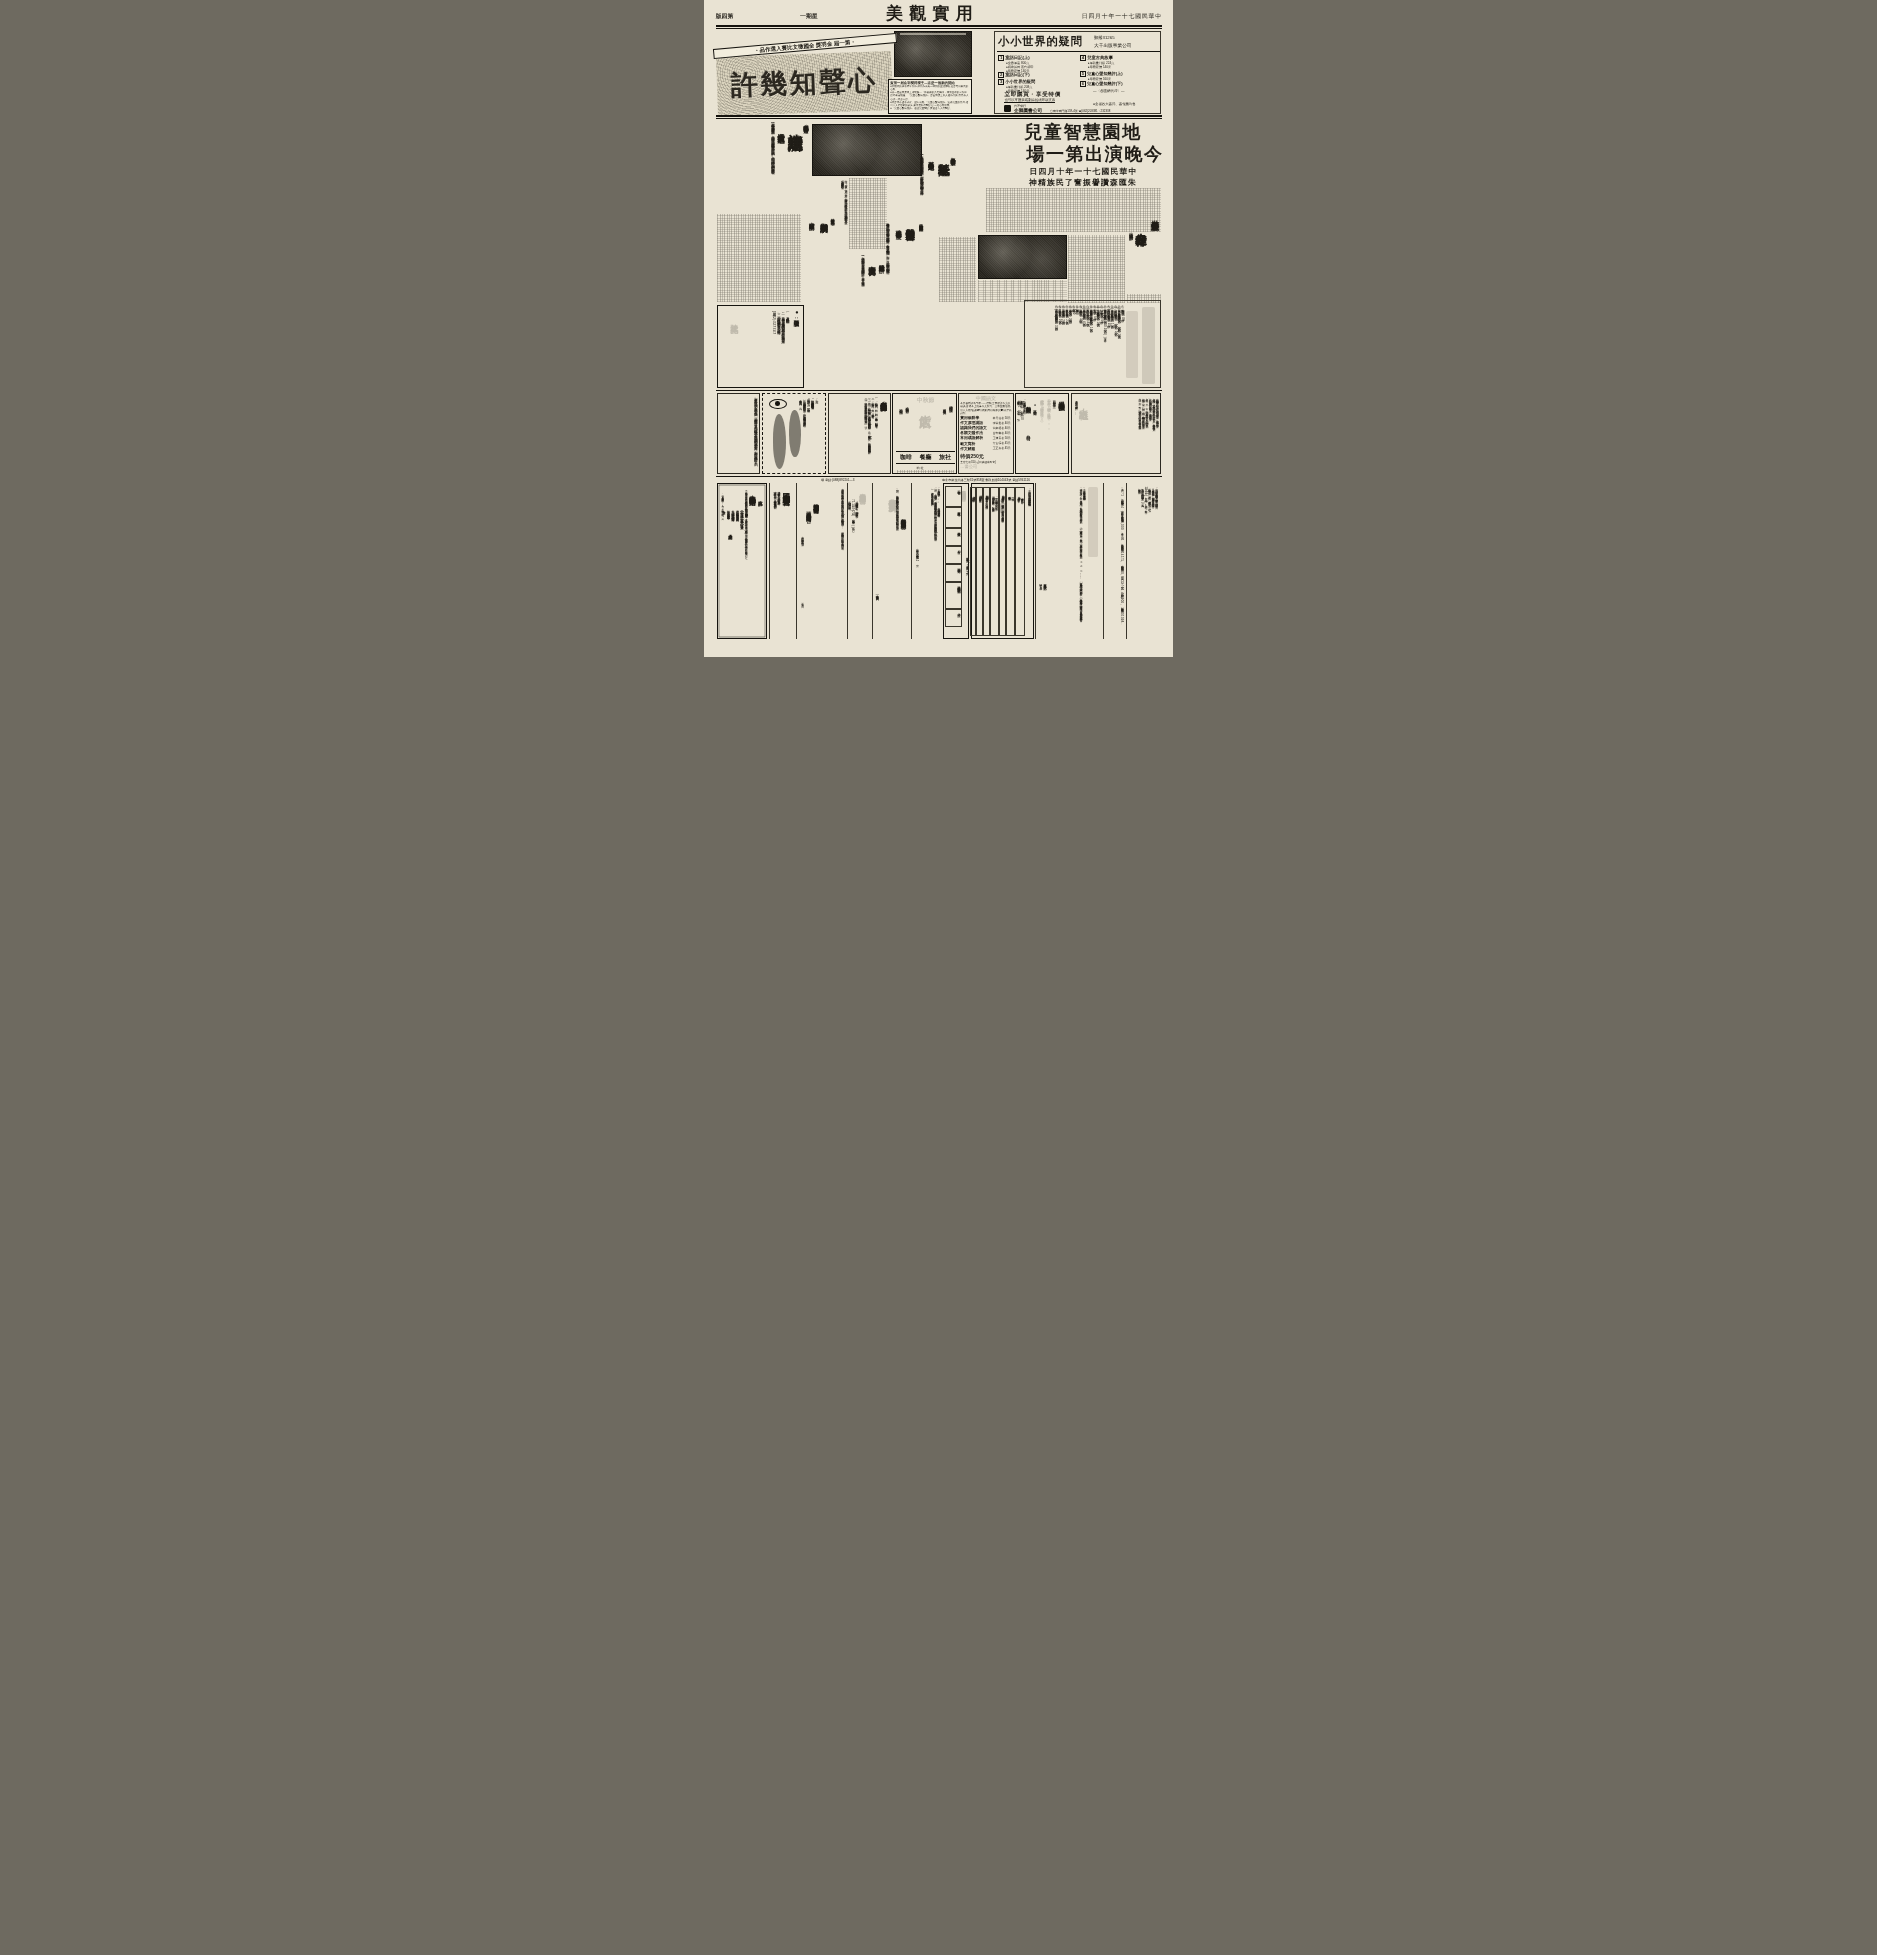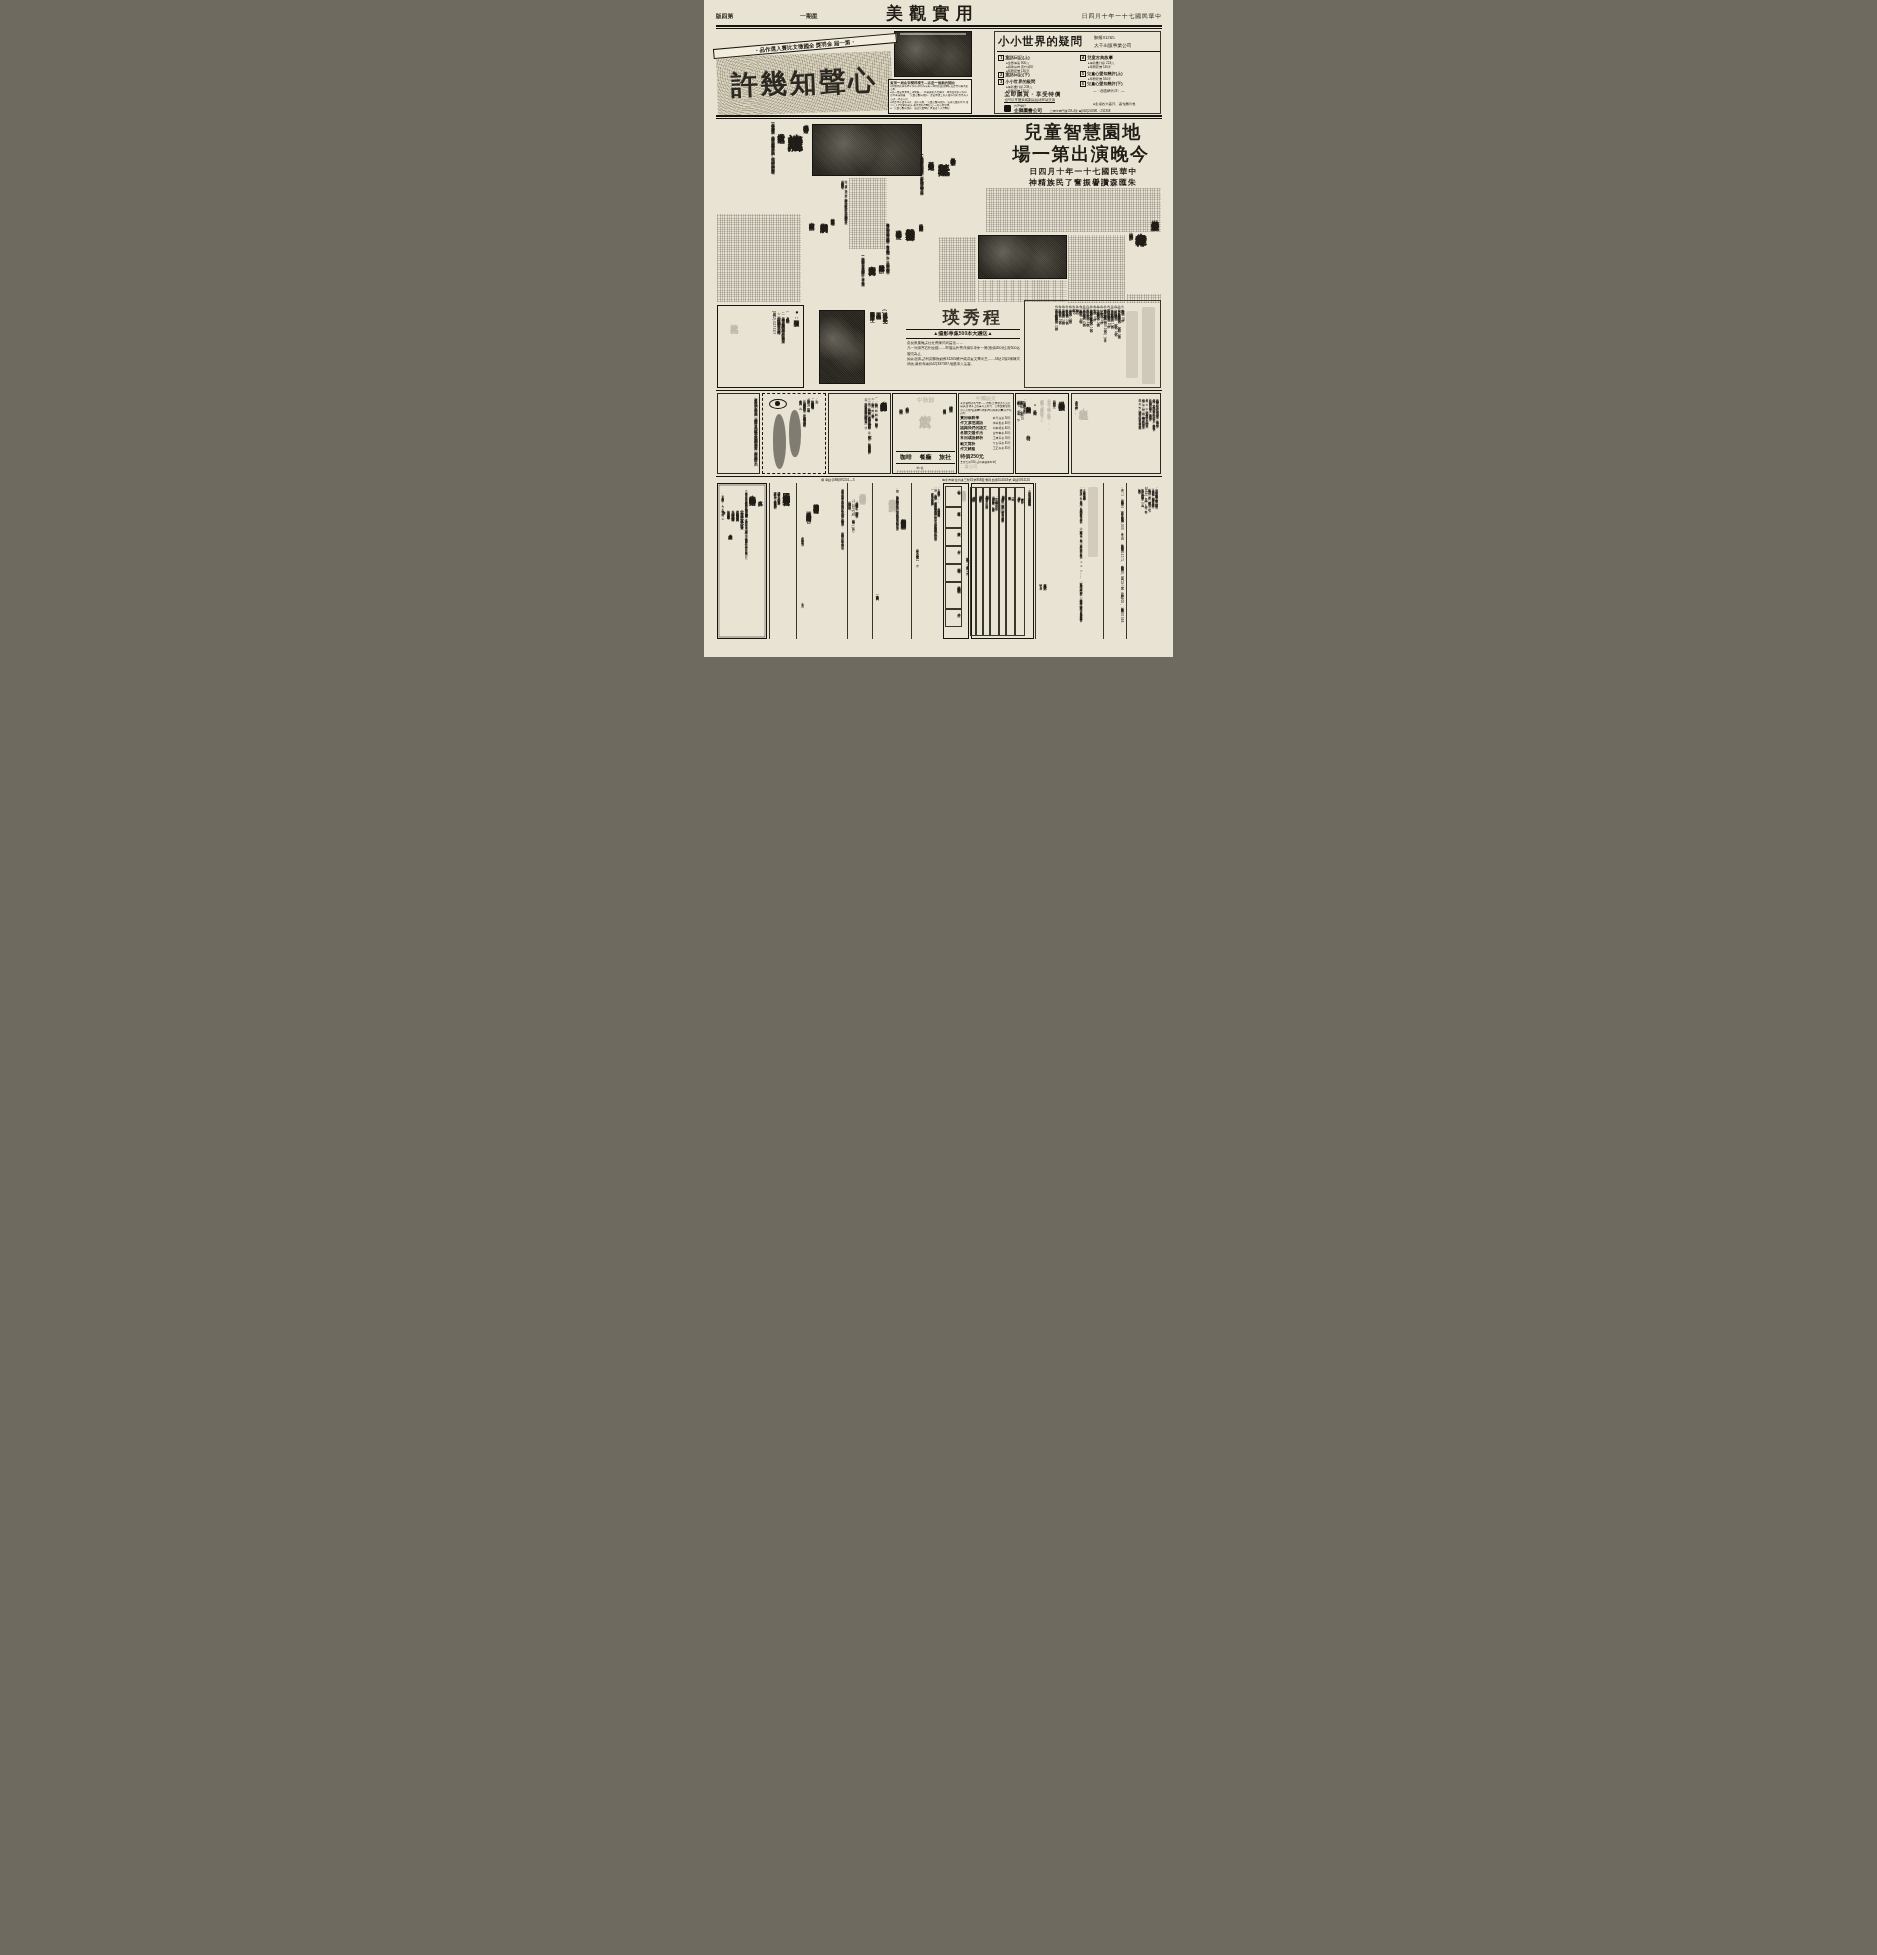--- a/index.html
+++ b/index.html
@@ -105,21 +105,21 @@
     <div class="abs" style="left:19px;top:72px;font-size:3px">代理發行</div>
     <div class="abs bb" style="left:19px;top:75px;font-size:4.7px">企鵝圖書公司</div>
     <div class="abs" style="left:55px;top:77px;font-size:2.9px">台南市南門路159-4號 ☎(062)203381・232338</div>
     <div class="abs" style="left:98px;top:70px;font-size:3.4px">●全省各大書局、書報攤均售</div>
   </div>
 
   <div class="abs rule" style="left:11.7px;top:115px;width:446px;height:2px"></div>
   <div class="abs rule" style="left:11.7px;top:118px;width:446px;height:0.4px"></div>
 
   <div class="abs bb ctr" style="left:301px;top:120px;width:156px;font-size:18px;letter-spacing:1.6px">兒童智慧園地</div>
-  <div class="abs bb ctr" style="left:299px;top:142px;width:156px;font-size:18px;letter-spacing:1.6px">場一第出演晚今</div>
+  <div class="abs bb ctr" style="left:313px;top:142px;width:156px;font-size:18px;letter-spacing:1.6px">場一第出演晚今</div>
   <div class="abs b ctr" style="left:309px;top:166px;width:141px;font-size:7.8px;letter-spacing:1.2px">日四月十年一十七國民華中</div>
   <div class="abs b ctr" style="left:301px;top:177px;width:156px;font-size:7.8px;letter-spacing:1.2px">神精族民了奮振譽讚森匯朱</div>
   <div class="abs tx" style="left:282px;top:188px;width:175px;height:44px"></div>
 
   <div class="abs v b" style="left:445px;top:214px;font-size:7.8px">世界傳播媒體會議</div>
   <div class="abs v bb" style="left:430px;top:224px;font-size:11.7px">今起在韓舉行</div>
   <div class="abs v" style="left:424px;top:229px;font-size:4.3px">徐佳士率我代表團參加</div>
   <div class="abs tx" style="left:364px;top:235px;width:57px;height:68px"></div>
   <div class="abs tx" style="left:423px;top:294px;width:34px;height:8.6px"></div>
 
@@ -157,31 +157,20 @@
 
   <div class="abs" style="left:13px;top:305px;width:87px;height:83px;border:1.2px solid #16140f">
     <div class="abs v ghost" style="left:10.2px;top:11.7px;font-size:7.8px">陳式武先生</div>
     <div class="abs v bb" style="right:3.1px;top:3.1px;font-size:5.5px">●敬覆讀者:</div>
     <div class="abs v" style="right:13.3px;top:3.9px;width:47px;height:75px;font-size:3.4px">一、謝謝各界給我的鼓勵。
 二、自從本廣告刊登後,接到許多傷殘朋友的求職信,我們正在整理中,如果一有空缺,當按先後順序,優先採用。
 三、若曾經訂閱「嵐風」雜誌或購買本社圖書,有未收到者,請速與本社連絡。
 電話(042)337387</div>
   </div>
 
-  <div class="abs" style="left:101px;top:305px;width:217px;height:83px">
-    <div class="abs ph" style="left:14px;top:4.7px;width:46px;height:74px"></div>
-    <div class="abs v b" style="left:63px;top:3.1px;height:77px;font-size:4.9px">陳式武(凌嵐)先生
-江西省玉山縣人
-民國三十五年十一月二十日生</div>
-    <div class="abs bb ctr" style="left:122px;top:0.8px;width:92px;font-size:17px;letter-spacing:3.1px;color:#37332a">瑛秀程</div>
-    <div class="abs wv ctr b" style="left:101px;top:23.5px;width:114px;font-size:5.1px;padding:0.8px 0">▲攝影專集500本大贈送▲</div>
-    <div class="abs h" style="left:102px;top:36px;width:113px;font-size:3.5px;line-height:1.5">慶祝嵐風雜誌社社長陳式武當選……
-凡一次購買右列全國……即贈送程秀瑛攝影專集一冊(售價450元),限500名贈完為止。
-如蒙選購,請利用郵政劃撥31265帳戶或現金支票寄至……58之2號2樓陳式武收,服務專線(042)337387,地區專人送書。</div>
-  </div>
 
   <div class="abs" style="left:320px;top:300px;width:137px;height:88px;border:0.4px solid #3a362c">
     <div class="abs ghost" style="left:117px;top:5.5px;width:13.3px;height:77px;background:#6d675a;border-radius:1.6px"></div>
     <div class="abs ghost" style="left:101px;top:10.2px;width:11.7px;height:67px;background:#7d7668;border-radius:1.6px"></div>
     <div class="abs v" style="left:1.6px;top:2.3px;width:97px;height:84px;font-size:2.9px;line-height:1.2">①人體的透視 原價300特價80
 ②我愛美姿(各類美容方法及健身瑜珈術詳細示範)原價600特價 精裝150平裝100
 ③路(報導二百餘位成功者的故事)原價400特價 精裝150平裝100
 ④淑女編織(告訴你二百餘種編織的方法)原價400特價100
 ⑤掙脫死亡的鐐銬(監獄名作家唐霞寶著)原價300特價80
 ⑥淘氣貓脫卜的故事(你看過貓作人的事情嗎?)原價1000特價300(上下二冊)

